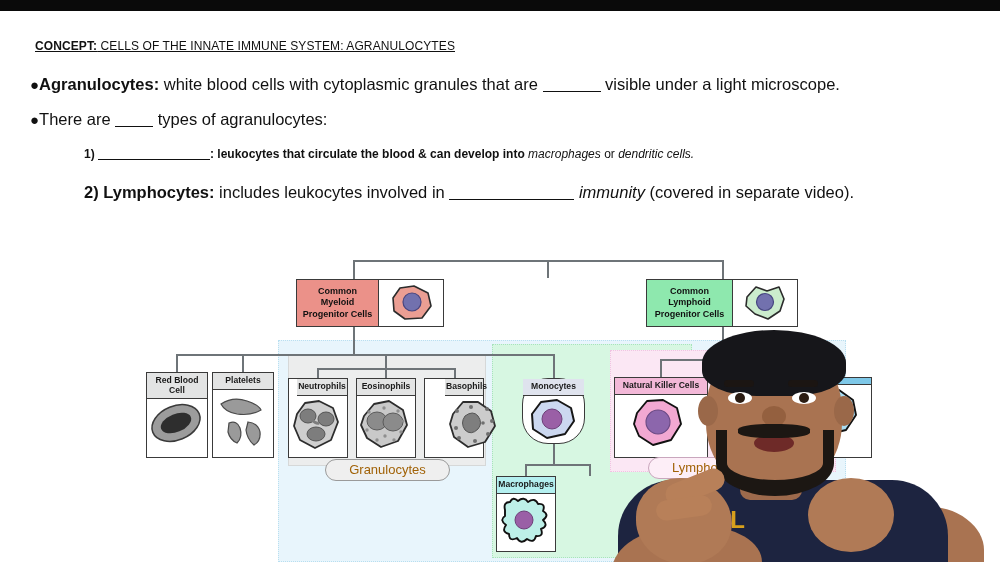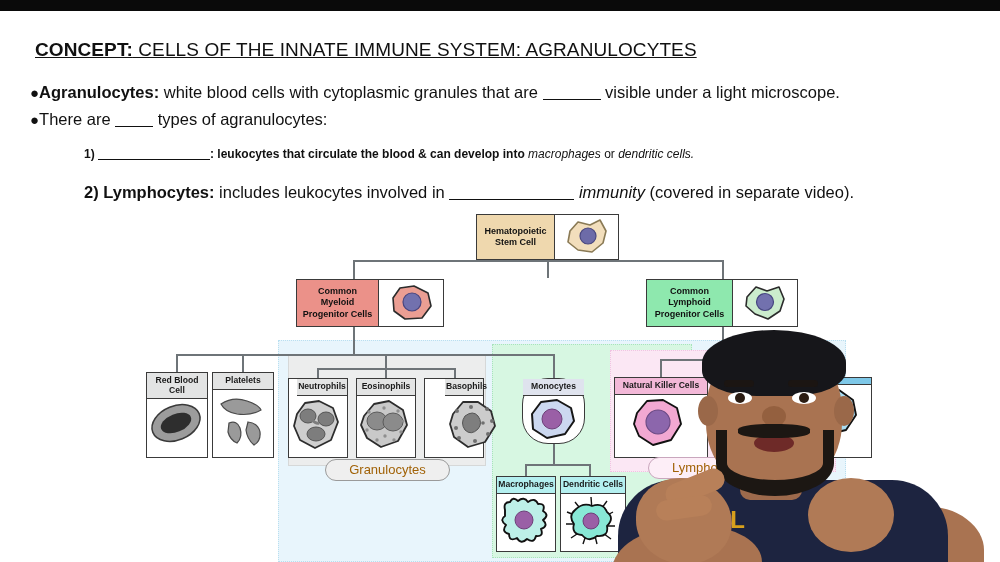--- a/index.html
+++ b/index.html
@@ -12,25 +12,25 @@
     position:relative;
   }
   #stage { position:relative; width:1000px; height:562px; overflow:hidden; background:#fff; }
 
   .topbar { position:absolute; left:0; top:0; width:1000px; height:11px; background:#0a0a0a; }
 
   
   .notes { position:absolute; left:0; top:11px; width:1000px; }
   .ln { position:absolute; color:#111; white-space:nowrap; }
 
-  .concept { left:35px; top:28px; font-size:19px; letter-spacing:.1px; }
+  .concept { left:35px; top:28px; font-size:12px; letter-spacing:.1px; }
   .concept .cw { font-weight:bold; text-decoration:underline; }
   .concept .rest { text-decoration:underline; }
 
-  .b1 { left:30px; top:64px; font-size:16.5px;margin-top:8px; }
+  .b1 { left:30px; top:64px; font-size:16.5px; }
   .b2 { left:30px; top:99px; font-size:16.5px; }
   .b3 { left:84px; top:136px; font-size:12px; }
   .b4 { left:84px; top:172px; font-size:16.5px; }
   .bold { font-weight:bold; }
   .ital { font-style:italic; }
   .bul { font-size:15px; }
   .blank { display:inline-block; border-bottom:1.6px solid #111; vertical-align:-2px; }
   .bl-sm { width:58px; }
   .bl-xs { width:38px; }
   .bl-md { width:112px; }
@@ -177,32 +177,20 @@
     <div class="conn hl" style="left:525px; top:252px; width:64px;"></div>
     <div class="conn vl" style="left:525px; top:252px; height:12px;"></div>
     <div class="conn vl" style="left:589px; top:252px; height:12px;"></div>
 
     <div class="conn vl" style="left:722px; top:115px; height:32px;"></div>
     <div class="conn hl" style="left:660px; top:147px; width:160px;"></div>
     <div class="conn vl" style="left:660px; top:147px; height:18px;"></div>
     <div class="conn vl" style="left:740px; top:147px; height:18px;"></div>
     <div class="conn vl" style="left:820px; top:147px; height:18px;"></div>
 
-    <div class="box2" style="left:476px; top:2px; width:143px; height:46px;">
-      <div class="lbl" style="width:78px; background:#efd8ae;">
-        <span><span>Hematopoietic</span><br>
-        <span>Stem Cell</span></span>
-      </div>
-      <div class="pic">
-        <svg width="54" height="40" viewBox="0 0 54 40">
-          <path d="M10 14 L18 5 L30 8 L40 3 L46 14 L43 26 L32 35 L18 33 L8 25 Z" fill="#f2debc" stroke="#8a7a55" stroke-width="1.6" stroke-linejoin="round"></path>
-          <circle cx="28" cy="19" r="8" fill="#6d6ba8" stroke="#4a4880" stroke-width="1.2"></circle>
-        </svg>
-      </div>
-    </div>
 
     <div class="box2" style="left:296px; top:67px; width:148px; height:48px;">
       <div class="lbl" style="width:82px; background:#eb9189;">
         <span><span>Common</span><br>
         <span>Myeloid</span><br>
         <span>Progenitor Cells</span></span>
       </div>
       <div class="pic">
         <svg width="54" height="42" viewBox="0 0 54 42">
           <path d="M9 16 L16 6 L30 4 L44 11 L47 24 L38 36 L21 37 L10 29 Z" fill="#eb9e93" stroke="#2b2b2b" stroke-width="1.6" stroke-linejoin="round"></path>
@@ -335,36 +323,20 @@
       </div>
       <div class="bd" style="height:54px;">
         <svg width="56" height="54" viewBox="0 0 56 54">
           <path d="M8 16 Q6 8 13 8 Q16 2 21 7 Q27 2 31 8 Q38 3 41 10 Q49 9 46 17 Q53 21 46 26
                    Q52 32 44 35 Q47 43 39 42 Q37 50 30 45 Q24 51 20 44 Q12 48 12 40 Q4 38 9 31 Q2 26 8 22 Z" fill="#bdf0e8" stroke="#111" stroke-width="1.9" stroke-linejoin="round"></path>
           <circle cx="27" cy="26" r="9" fill="#9a5fa6" stroke="#6d3f78" stroke-width="1"></circle>
         </svg>
       </div>
     </div>
 
-    <div class="box" style="left:560px; top:264px; width:66px; height:76px;">
-      <div class="hd" style="background:#b4f0f0;">
-        <span>Dendritic Cells</span>
-      </div>
-      <div class="bd" style="height:54px;">
-        <svg width="62" height="54" viewBox="0 0 62 54">
-          <g stroke="#111" stroke-width="1.4" fill="#bdf0e8">
-            <path d="M14 8 L22 18 M30 3 L31 16 M46 7 L38 18 M52 18 L41 24
-                     M54 32 L42 32 M50 45 L39 37 M36 50 L33 38 M22 50 L26 38
-                     M10 44 L22 36 M5 30 L20 30 M6 18 L21 24"></path>
-          </g>
-          <path d="M14 16 Q22 8 31 12 Q42 8 46 18 Q54 24 46 32 Q48 43 36 42 Q28 49 21 41 Q10 40 13 30 Q7 22 14 16 Z" fill="#88e8d6" stroke="#111" stroke-width="1.8" stroke-linejoin="round"></path>
-          <circle cx="30" cy="27" r="8" fill="#9a5fa6" stroke="#6d3f78" stroke-width="1"></circle>
-        </svg>
-      </div>
-    </div>
 
     <div class="box" style="left:614px; top:165px; width:94px; height:81px;">
       <div class="hd" style="background:#f3b8d8;">
         <span>Natural Killer Cells</span>
       </div>
       <div class="bd" style="height:59px;">
         <svg width="90" height="59" viewBox="0 0 90 59">
           <path d="M22 18 L32 6 L48 5 L62 13 L66 29 L56 45 L38 50 L24 41 L19 29 Z" fill="#f2a8d2" stroke="#111" stroke-width="1.9" stroke-linejoin="round"></path>
           <circle cx="43" cy="27" r="12" fill="#8c66ac" stroke="#6a4a84" stroke-width="1.1"></circle>
         </svg>

